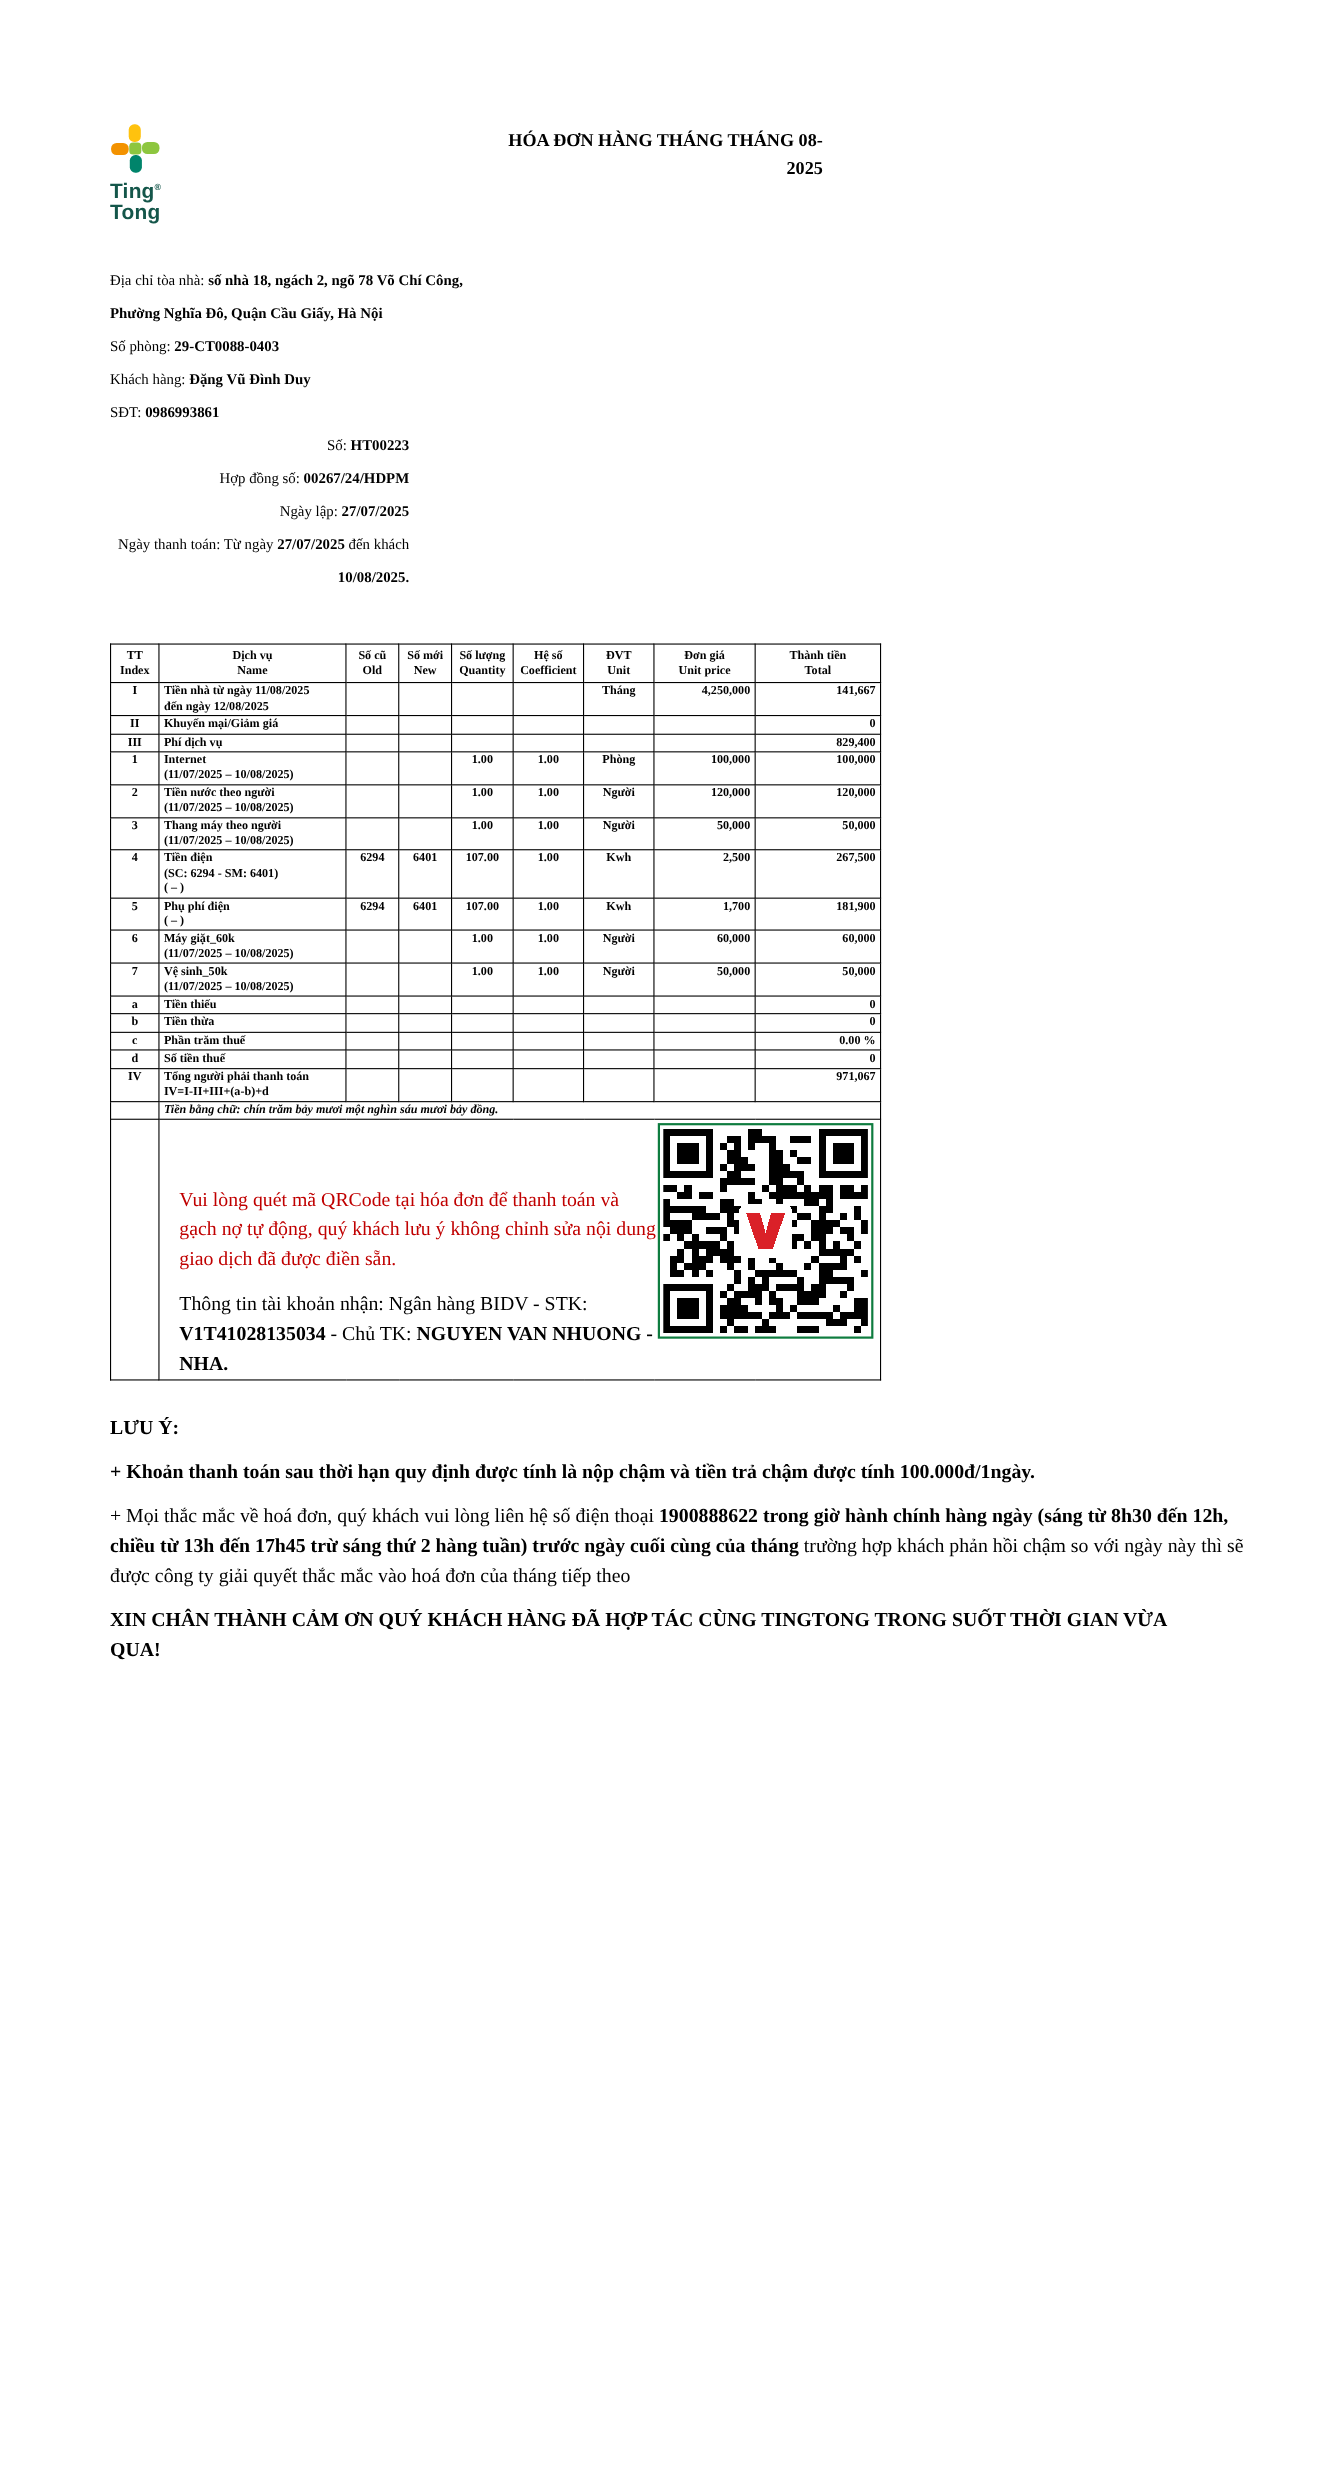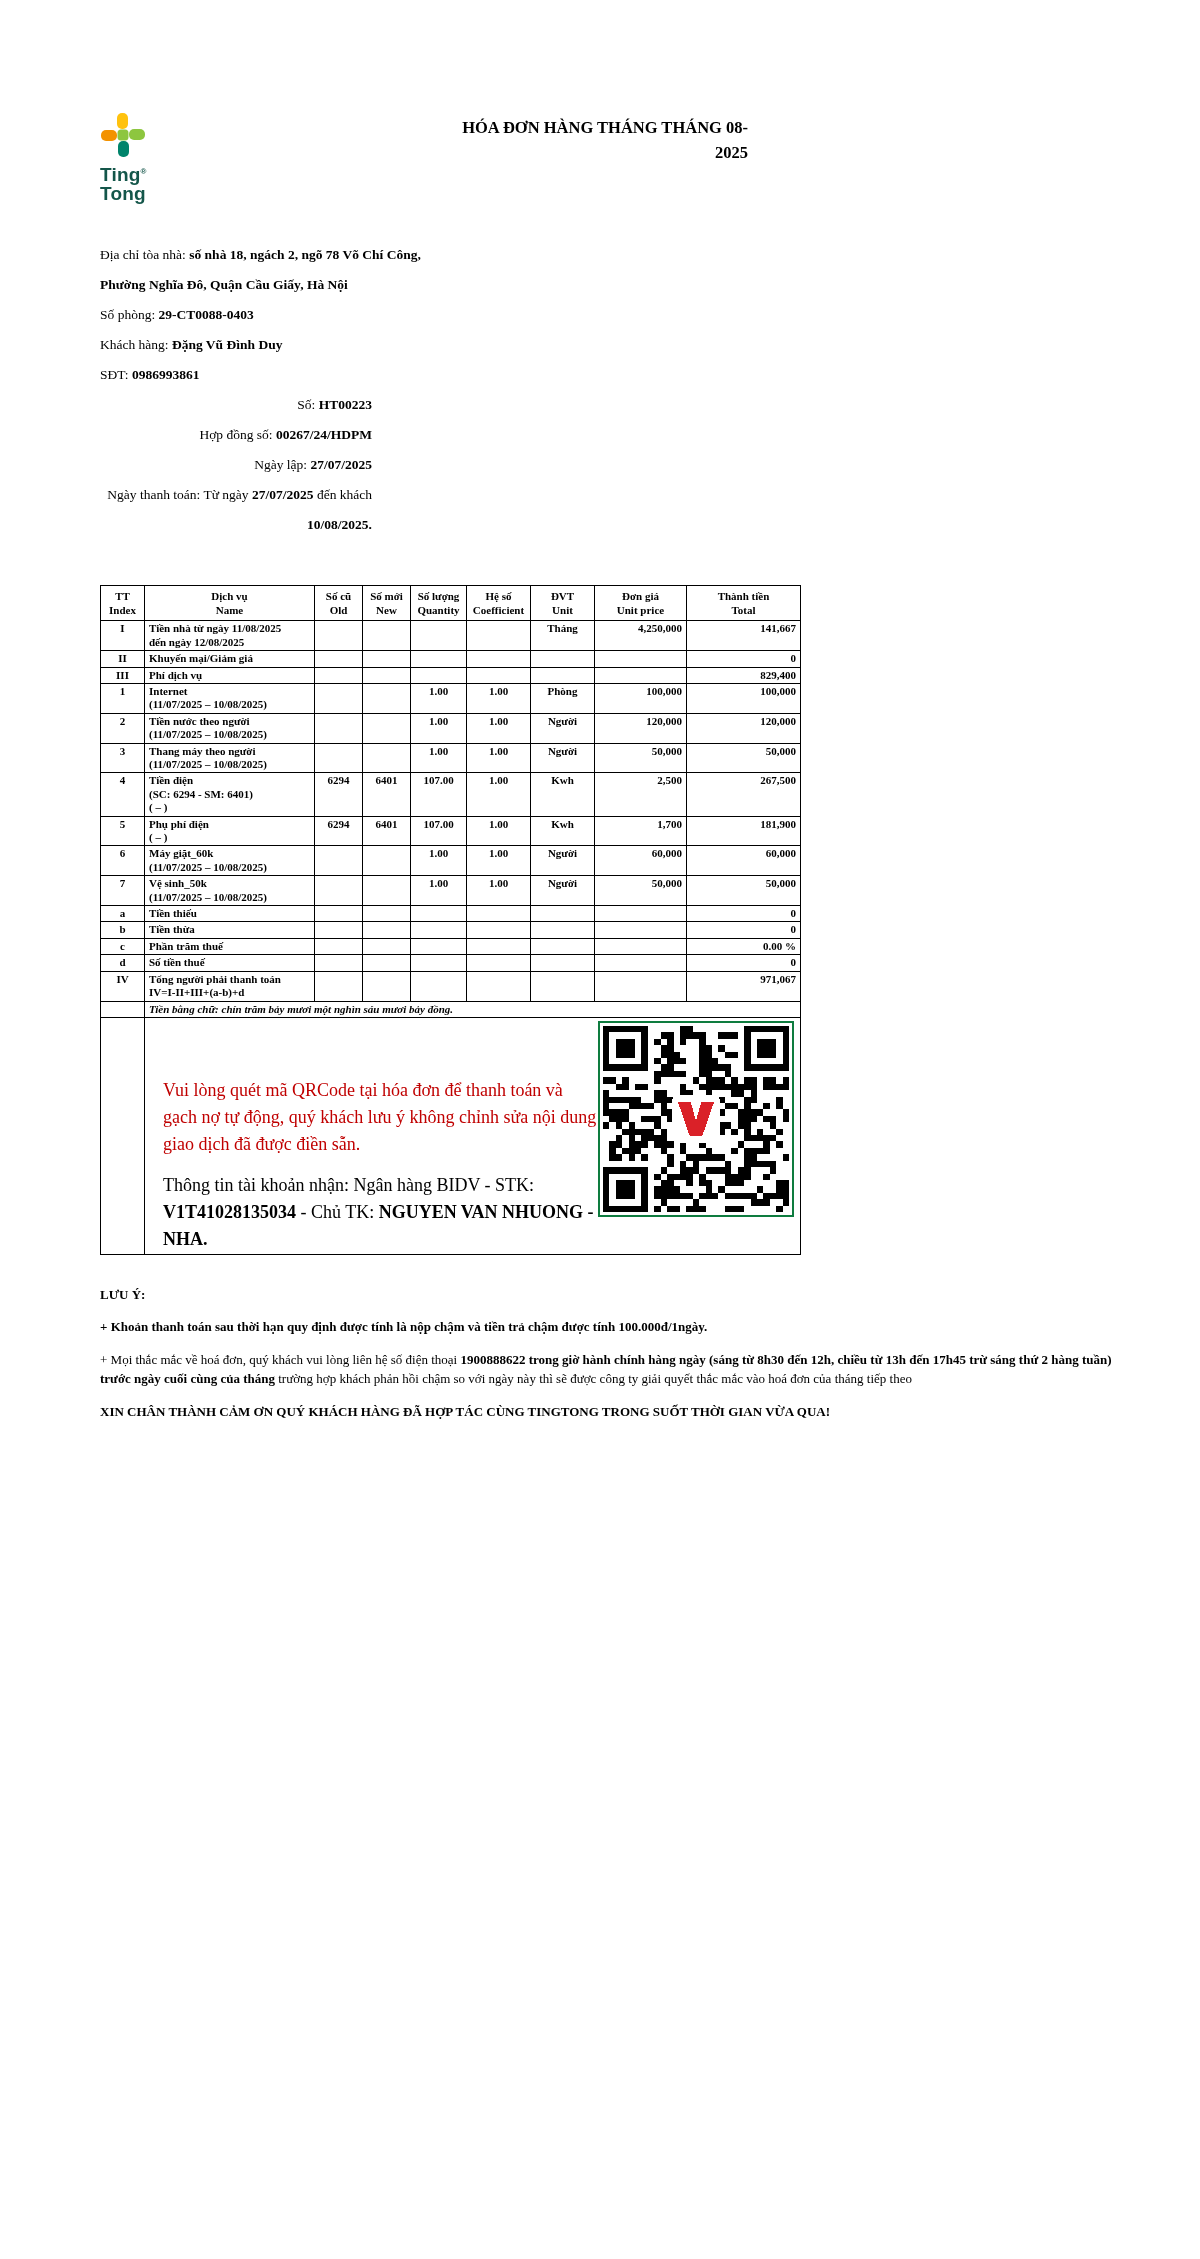--- a/index.html
+++ b/index.html
@@ -40,21 +40,21 @@
   .words-cell{font-style:italic;padding:3px 6px 3px 14px;}
   .pay-cell{padding:0;height:200px;}
   .pay-flex{display:flex;justify-content:space-between;align-items:flex-start;height:100%;}
   .pay-text{width:460px;padding:58px 0 0 14px;font-weight:normal;font-size:18px;line-height:1.5;}
   .pay-red{color:var(--alert-red,#C00000);margin:0 0 14px;}
   .pay-account{margin:0;}
   .qr-frame{box-sizing:border-box;width:196px;height:196px;border:2px solid var(--qr-border-green,#0E7C3F);background:#fff;padding:3px;margin:2px 2px 0 0;}
   .qr{display:block;width:186px;height:186px;}
 
   
-  .footer{width:1035px;margin-top:30px;font-size:13px;}
+  .footer{width:1035px;margin-top:30px;font-size:18px;}
   .footer p{margin:0 0 13px;line-height:1.5;}
   .f-bold{font-weight:bold;}
   .closing{max-width:965px;}
 
   .petal-yellow{fill:var(--petal-yellow,#FFC20E);}
   .petal-orange{fill:var(--petal-orange,#F39200);}
   .petal-green{fill:var(--petal-green,#8DC63F);}
   .petal-teal{fill:var(--petal-teal,#00846B);}
 </style>
 </head>

